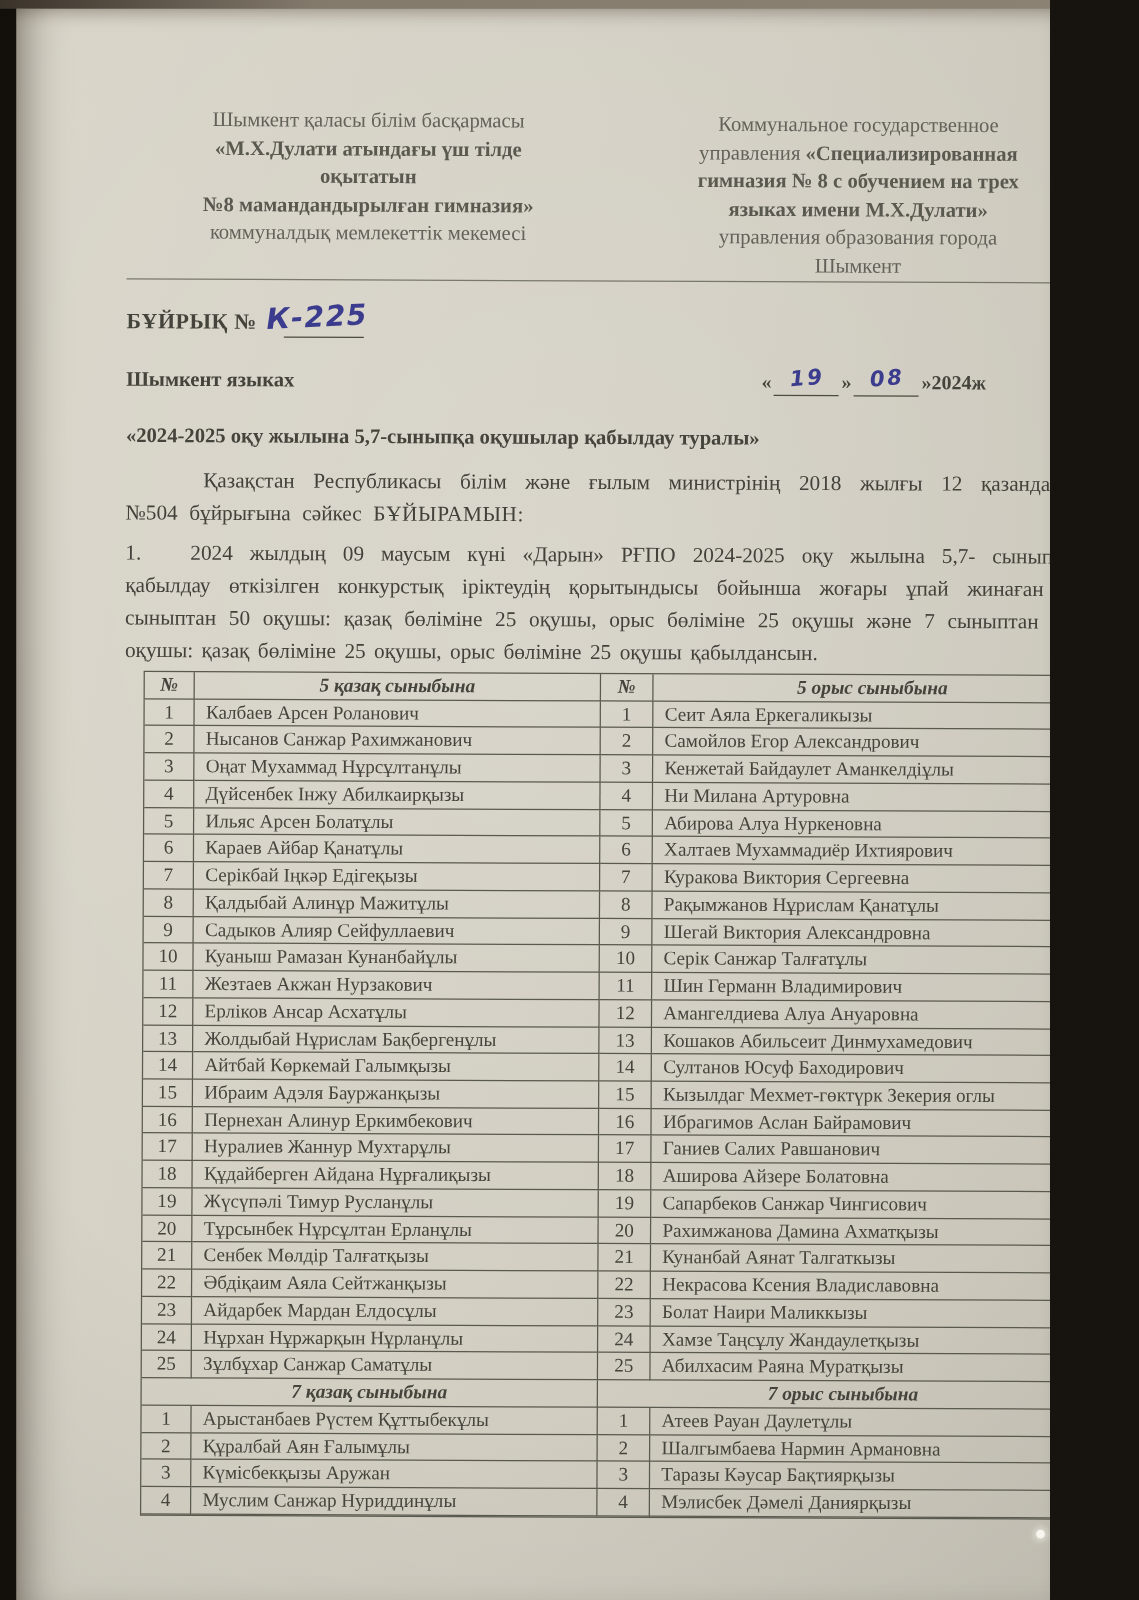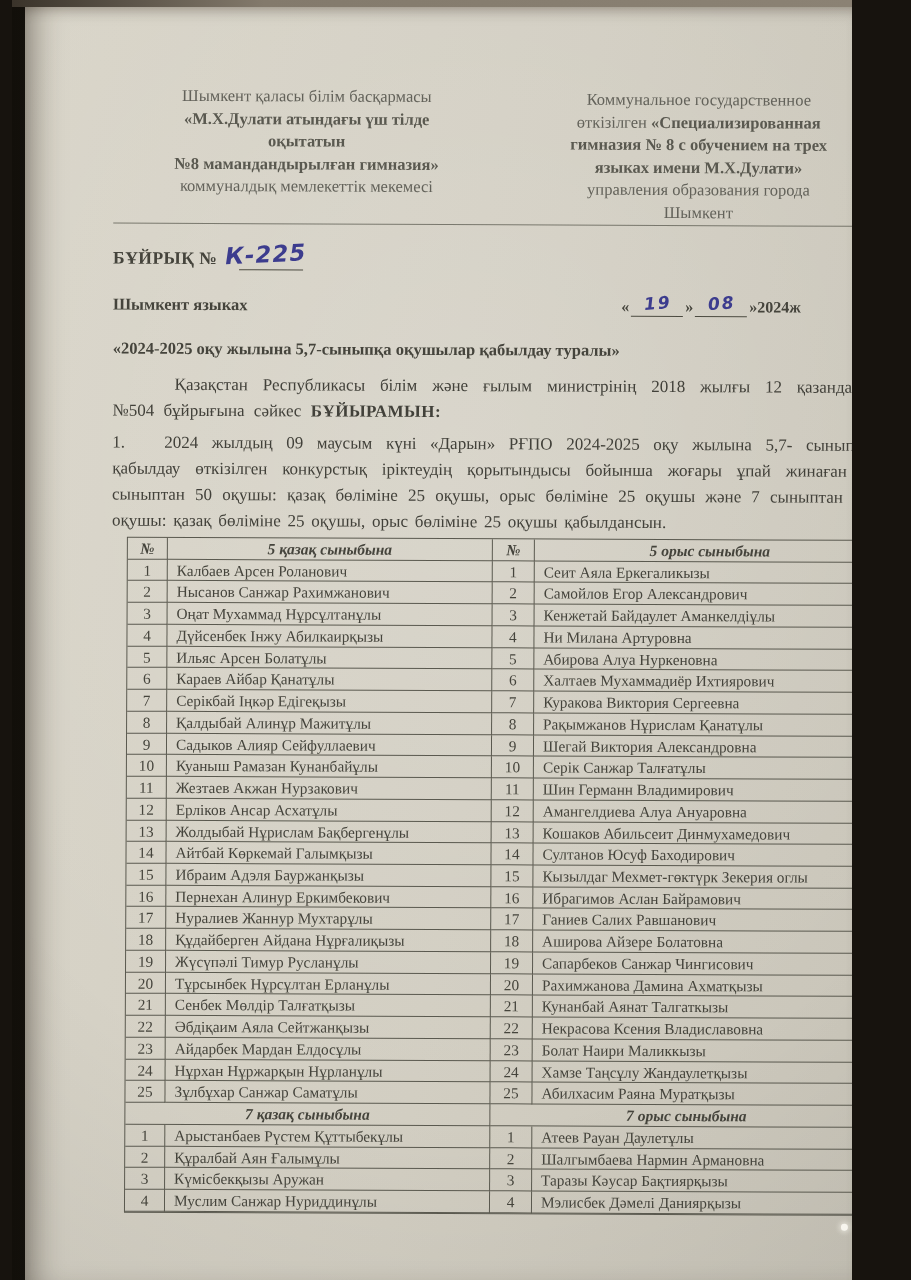--- a/index.html
+++ b/index.html
@@ -12,21 +12,20 @@
     --hand:#3c3c8e;
     --edge:#17130e;
   }
   *{margin:0;padding:0;box-sizing:border-box;}
   html,body{background:#17130e;}
   .scan{
     position:relative;width:840px;height:1280px;overflow:hidden;
     background:linear-gradient(to right,#120f0a,#4a453c);
     font-family:"Liberation Serif","DejaVu Serif",serif;
     color:var(--ink);
-    margin-left:12px;
   }
   .top-band{position:absolute;left:0;top:0;width:100%;height:7px;
     background:linear-gradient(to right,#3a332a,#837a6c 30%,#8b8274);}
   .paper{
     position:absolute;left:13px;top:7px;right:0;bottom:0;
     background:
       radial-gradient(130% 95% at 52% 35%, rgba(255,255,255,0.14), rgba(0,0,0,0.00) 55%, rgba(0,0,0,0.10)),
       linear-gradient(100deg,#d9d5c9 0%,#d2cec2 55%,#c9c5b9 100%);
     box-shadow: inset 26px 0 34px -22px rgba(35,26,16,0.55),
                 inset 0 10px 14px -9px rgba(70,58,44,0.45);
@@ -48,21 +47,21 @@
 
   .city-date{position:absolute;left:87px;right:52px;top:288px;display:flex;justify-content:space-between;align-items:baseline;font-size:16.5px;font-weight:bold;}
   .date-part{white-space:nowrap;font-size:16px;}
   .slot{display:inline-block;min-width:52px;border-bottom:1.3px solid #4c4b41;text-align:center;margin:0 2px;}
   .slot .hand{font-size:17px;display:inline-block;transform:translateY(-3px) rotate(-5deg);letter-spacing:2px;}
 
   .subject{position:absolute;left:87px;top:333px;width:760px;font-size:16.5px;font-weight:bold;}
 
   .para{position:absolute;left:87px;width:758px;text-align:justify;font-size:17px;line-height:26px;color:#42413a;}
   .intro{top:366px;text-indent:62px;word-spacing:5px;}
-  .directive{font-weight:bold;letter-spacing:.5px;word-spacing:1px;}
+  .directive{font-weight:normal;letter-spacing:.5px;word-spacing:1px;}
   .item1{top:424px;word-spacing:2.5px;}
   .item-num{display:inline-block;width:52px;}
 
   .tbl{
     position:absolute;left:102px;top:531px;width:760px;
     display:grid;grid-template-columns:40px 325px 42px 1fr;
     grid-auto-rows:21.74px;
     border:1.5px solid var(--line);
     font-size:15.3px;line-height:21px;color:#45443c;
   }
@@ -87,21 +86,21 @@
       <div class="hdr hdr-left">
         <div>Шымкент қаласы білім басқармасы</div>
         <div class="b">«М.Х.Дулати атындағы үш тілде</div>
         <div class="b">оқытатын</div>
         <div class="b">№8 мамандандырылған  гимназия»</div>
         <div>коммуналдық мемлекеттік мекемесі</div>
       </div>
 
       <div class="hdr hdr-right">
         <div>Коммунальное государственное</div>
-        <div><span>өткізілген </span><span class="b">«Специализированная</span></div>
+        <div><span>управления </span><span class="b">«Специализированная</span></div>
         <div class="b">гимназия № 8 с обучением на трех</div>
         <div class="b">языках имени М.Х.Дулати»</div>
         <div>управления образования города</div>
         <div>Шымкент</div>
       </div>
 
       <div class="rule"></div>
 
       <div class="order-line">
         <span>БҰЙРЫҚ №</span><span class="order-num-wrap"><span class="hand order-num">К-225</span><span class="num-underline"></span></span>

